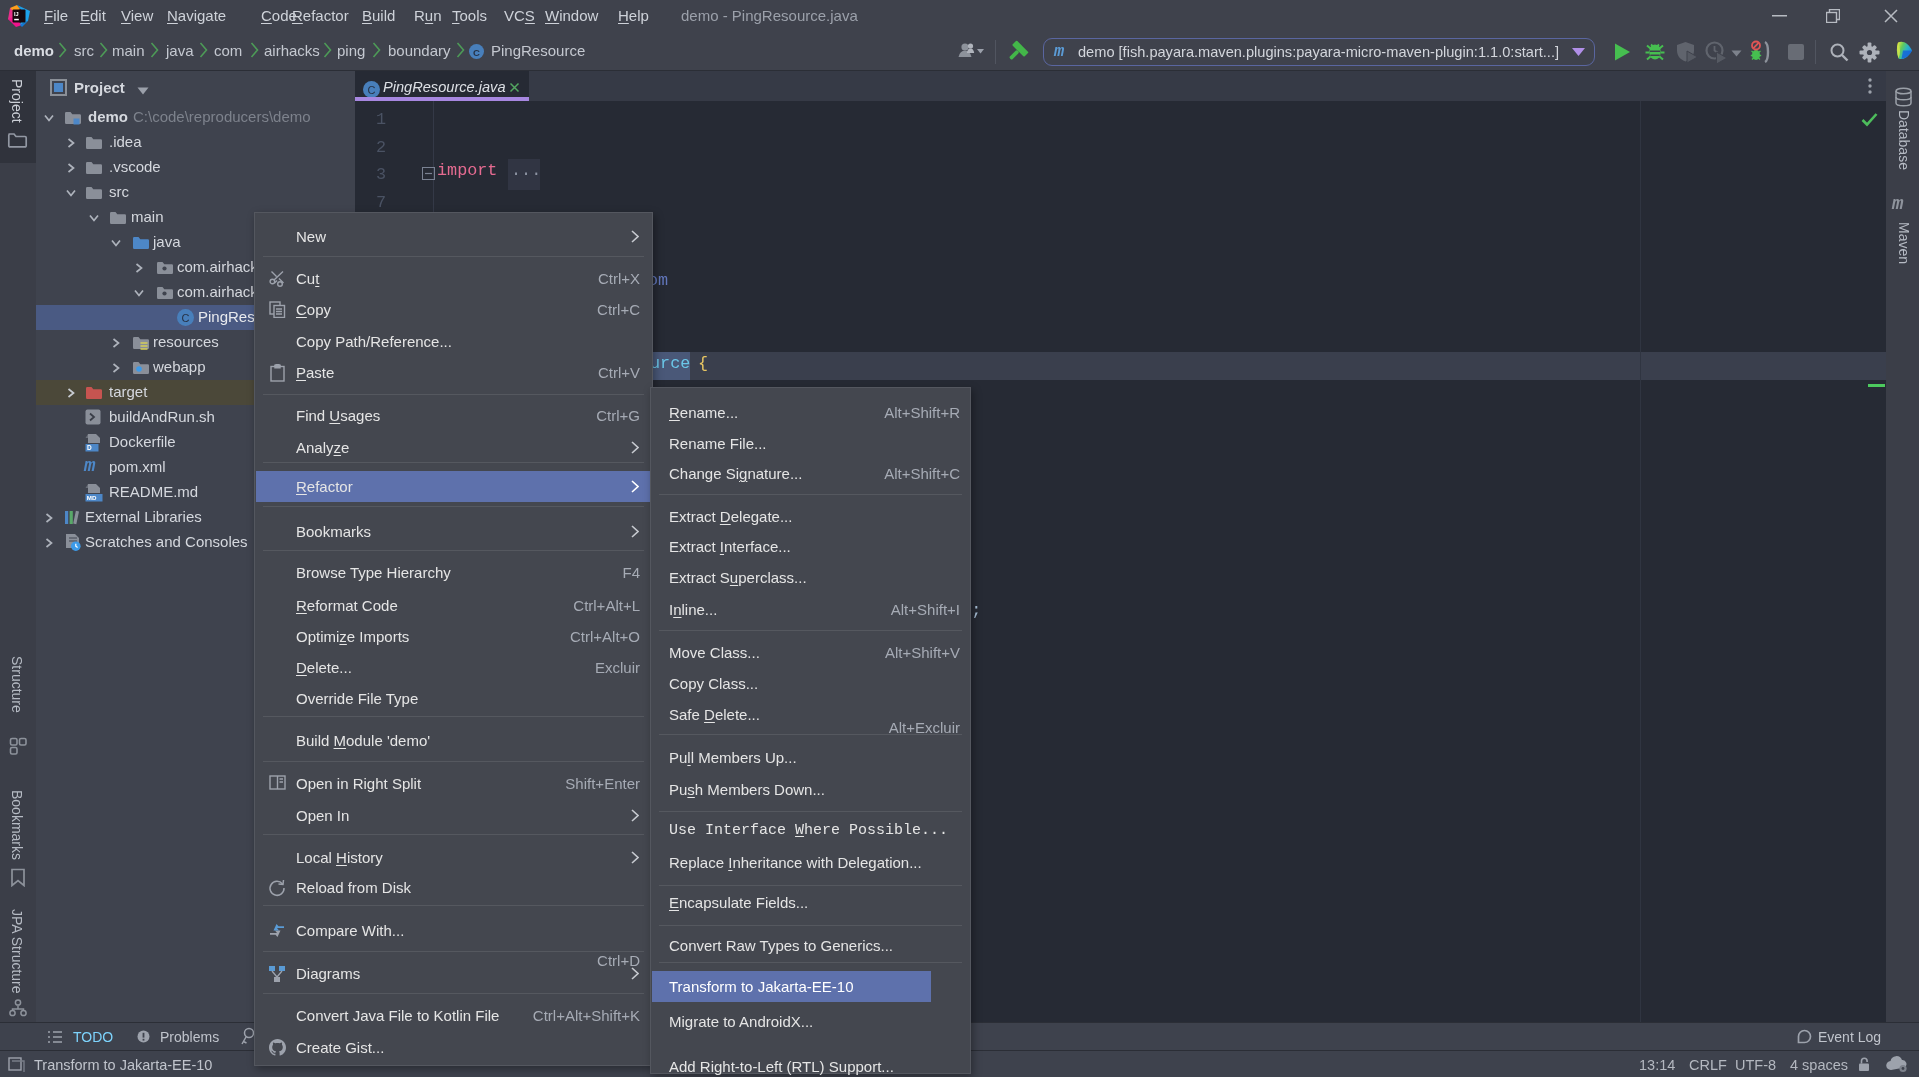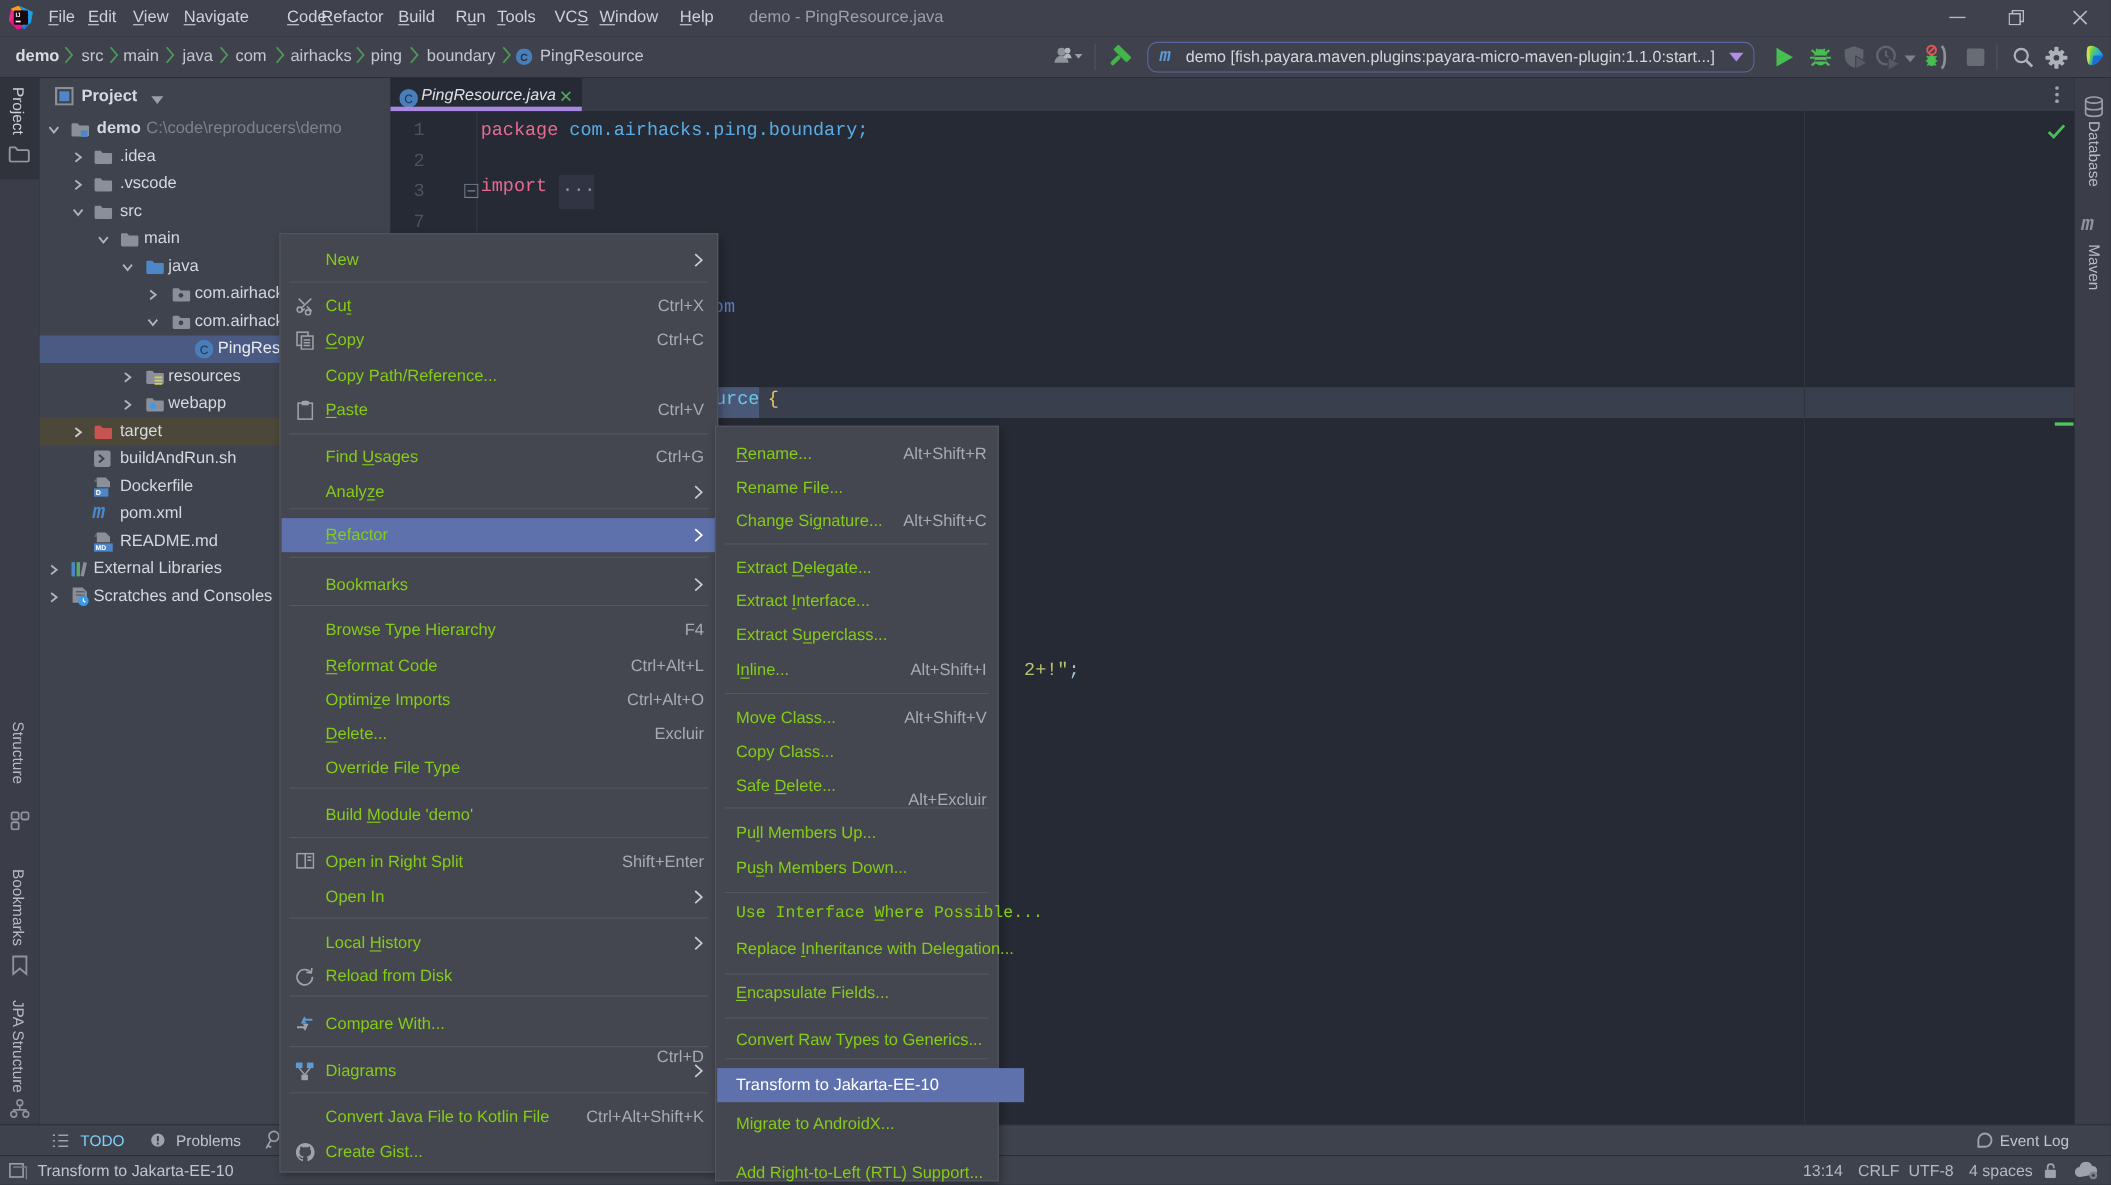--- a/index.html
+++ b/index.html
@@ -15,21 +15,21 @@
 #panel { left:36px; top:71px; width:319px; height:951px; background:#3f434e; }
 #editor { left:355px; top:71px; width:1531px; height:951px; background:#262a34; }
 #tabrest { left:529px; top:71px; width:1357px; height:30px; background:#363a46; }
 #bottomstripe { left:0; top:1022px; width:1919px; height:28px; background:#3e424d; border-top:1px solid #2b2e36; }
 #statusbar { left:0; top:1050px; width:1919px; height:27px; background:#3e424d; border-top:1px solid #2b2e36; }
 .vtext { writing-mode:vertical-rl; text-orientation:sideways; color:#b6bbc4; font-size:14px; }
 .trow { position:absolute; left:0; width:319px; height:25px; }
 .trow .lbl { position:absolute; top:3px; color:#d5d8de; }
 .mono { font-family:"Liberation Mono",monospace; font-size:16.8px; }
 .menu { background:#44474f; border:1px solid #54575f; box-shadow:2px 3px 8px rgba(0,0,0,0.35); }
-.menu .it { position:absolute; height:31px; line-height:31px; color:#84cc16; white-space:nowrap; }
+.menu .it { position:absolute; height:31px; line-height:31px; color:#e5e5e5; white-space:nowrap; }
 .menu .sc { position:absolute; height:31px; line-height:31px; color:#a6abb5; }
 .menu .sep { position:absolute; height:1px; background:#55585f; }
 .menu .arr { position:absolute; width:8px; height:13px; }
 .hl { background:#5e71ac; color:#fff; }
 svg { display:block; }
 </style>
 </head>
 <body>
 <div id="titlebar" class="a">
   <svg class="a" style="left:8px;top:5px;" width="22" height="22" viewBox="0 0 22 22">
@@ -398,21 +398,20 @@
     </svg>
   <span class="a" style="left:28px;top:8px;font-style:italic;color:#dde0e5;font-size:14.6px;">PingResource.java</span>
   <svg class="a" style="left:154px;top:11px;" width="11" height="11" viewBox="0 0 11 11">
       <path d="M1.5 1.5 L9.5 9.5 M9.5 1.5 L1.5 9.5" stroke="#54a761" stroke-width="1.5"></path>
     </svg>
   <div class="a" style="left:0;top:26px;width:174px;height:4px;background:#a787e0;"></div>
   <div class="a" style="left:0;top:281px;width:1531px;height:28px;background:#3a3f4d;"></div>
   <div class="a" style="left:78px;top:30px;width:1px;height:921px;background:#343947;"></div>
   <div class="a" style="left:1285px;top:30px;width:1px;height:921px;background:#303541;"></div>
   <div class="a mono" style="left:14px;top:35px;color:#4a5263;text-align:right;width:17px;line-height:27.5px;">1<br>2<br>3<br>7</div>
-  <span class="a mono" style="left:82px;top:35px;line-height:27.5px;white-space:pre;"><span style="color:#e56b91">package</span> <span style="color:#57aee6">com.airhacks.ping.boundary</span><span style="color:#57aee6">;</span></span>
   <svg class="a" style="left:67px;top:96px;" width="13" height="13" viewBox="0 0 13 13">
       <rect x="0.5" y="0.5" width="12" height="12" fill="none" stroke="#7a8293" stroke-width="1"></rect>
       <path d="M3 6.5 h7" stroke="#7a8293" stroke-width="1.2"></path>
     </svg>
   <span class="a mono" style="left:82px;top:90px;color:#e56b91;">import</span>
   <div class="a" style="left:153px;top:88px;width:32px;height:31px;background:#313543;"></div>
   <span class="a mono" style="left:156px;top:90px;color:#8d93a2;">...</span>
   <span class="a mono" style="left:293px;top:200px;color:#6277bc;">om</span>
   <div class="a" style="left:290px;top:281px;width:45px;height:28px;background:#4a5878;"></div>
   <span class="a mono" style="left:295px;top:283px;color:#6bc6e8;">urce</span>
@@ -579,21 +578,21 @@
       <polyline points="1,1 7,6.5 1,12" fill="none" stroke="#c6c9cf" stroke-width="1.6"></polyline>
     </svg>
   <div class="sep" style="top:780px;left:8px;right:8px;"></div>
   <div class="it" style="top:787px;left:41px;">Convert Java File to Kotlin File</div>
     <div class="sc" style="top:787px;right:12px;">Ctrl+Alt+Shift+K</div>
   <svg class="a" style="left:13px;top:825px;" width="19" height="19" viewBox="0 0 19 19">
     <path d="M9.5 1 C4.8 1 1 4.8 1 9.5 C1 13.3 3.4 16.5 6.8 17.6 C7.2 17.7 7.4 17.4 7.4 17.2 V15.7 C5 16.2 4.5 14.6 4.5 14.6 C4.1 13.6 3.5 13.3 3.5 13.3 C2.7 12.8 3.6 12.8 3.6 12.8 C4.5 12.9 5 13.7 5 13.7 C5.8 15.1 7.1 14.7 7.6 14.5 C7.7 13.9 7.9 13.5 8.1 13.3 C6.2 13.1 4.2 12.3 4.2 9 C4.2 8 4.5 7.3 5.1 6.7 C5 6.5 4.7 5.6 5.2 4.4 C5.2 4.4 5.9 4.2 7.4 5.2 C8.1 5 8.8 4.9 9.5 4.9 C10.2 4.9 10.9 5 11.6 5.2 C13.1 4.2 13.8 4.4 13.8 4.4 C14.3 5.6 14 6.5 13.9 6.7 C14.5 7.3 14.8 8 14.8 9 C14.8 12.3 12.8 13.1 10.9 13.3 C11.2 13.6 11.6 14.1 11.6 14.9 V17.2 C11.6 17.4 11.8 17.7 12.2 17.6 C15.6 16.5 18 13.3 18 9.5 C18 4.8 14.2 1 9.5 1 Z" fill="#9da2ac"></path>
   </svg>
   <div class="it" style="top:819px;left:41px;">Create Gist...</div>
 </div>
-<div id="menuR" class="a menu" style="left:650px; top:387px; width:258px; height:687px;">
+<div id="menuR" class="a menu" style="left:650px; top:387px; width:321px; height:687px;">
   <div class="it" style="top:9px;left:18px;"><u>R</u>ename...</div>
     <div class="sc" style="top:9px;right:10px;">Alt+Shift+R</div>
   <div class="it" style="top:40px;left:18px;">Rename File...</div>
   <div class="it" style="top:70px;left:18px;">Change Si<u>g</u>nature...</div>
     <div class="sc" style="top:70px;right:10px;">Alt+Shift+C</div>
   <div class="sep" style="top:106px;left:8px;right:8px;"></div>
   <div class="it" style="top:113px;left:18px;">Extract <u>D</u>elegate...</div>
   <div class="it" style="top:143px;left:18px;">Extract <u>I</u>nterface...</div>
   <div class="it" style="top:174px;left:18px;">Extract S<u>u</u>perclass...</div>
   <div class="it" style="top:206px;left:18px;">I<u>n</u>line...</div>

